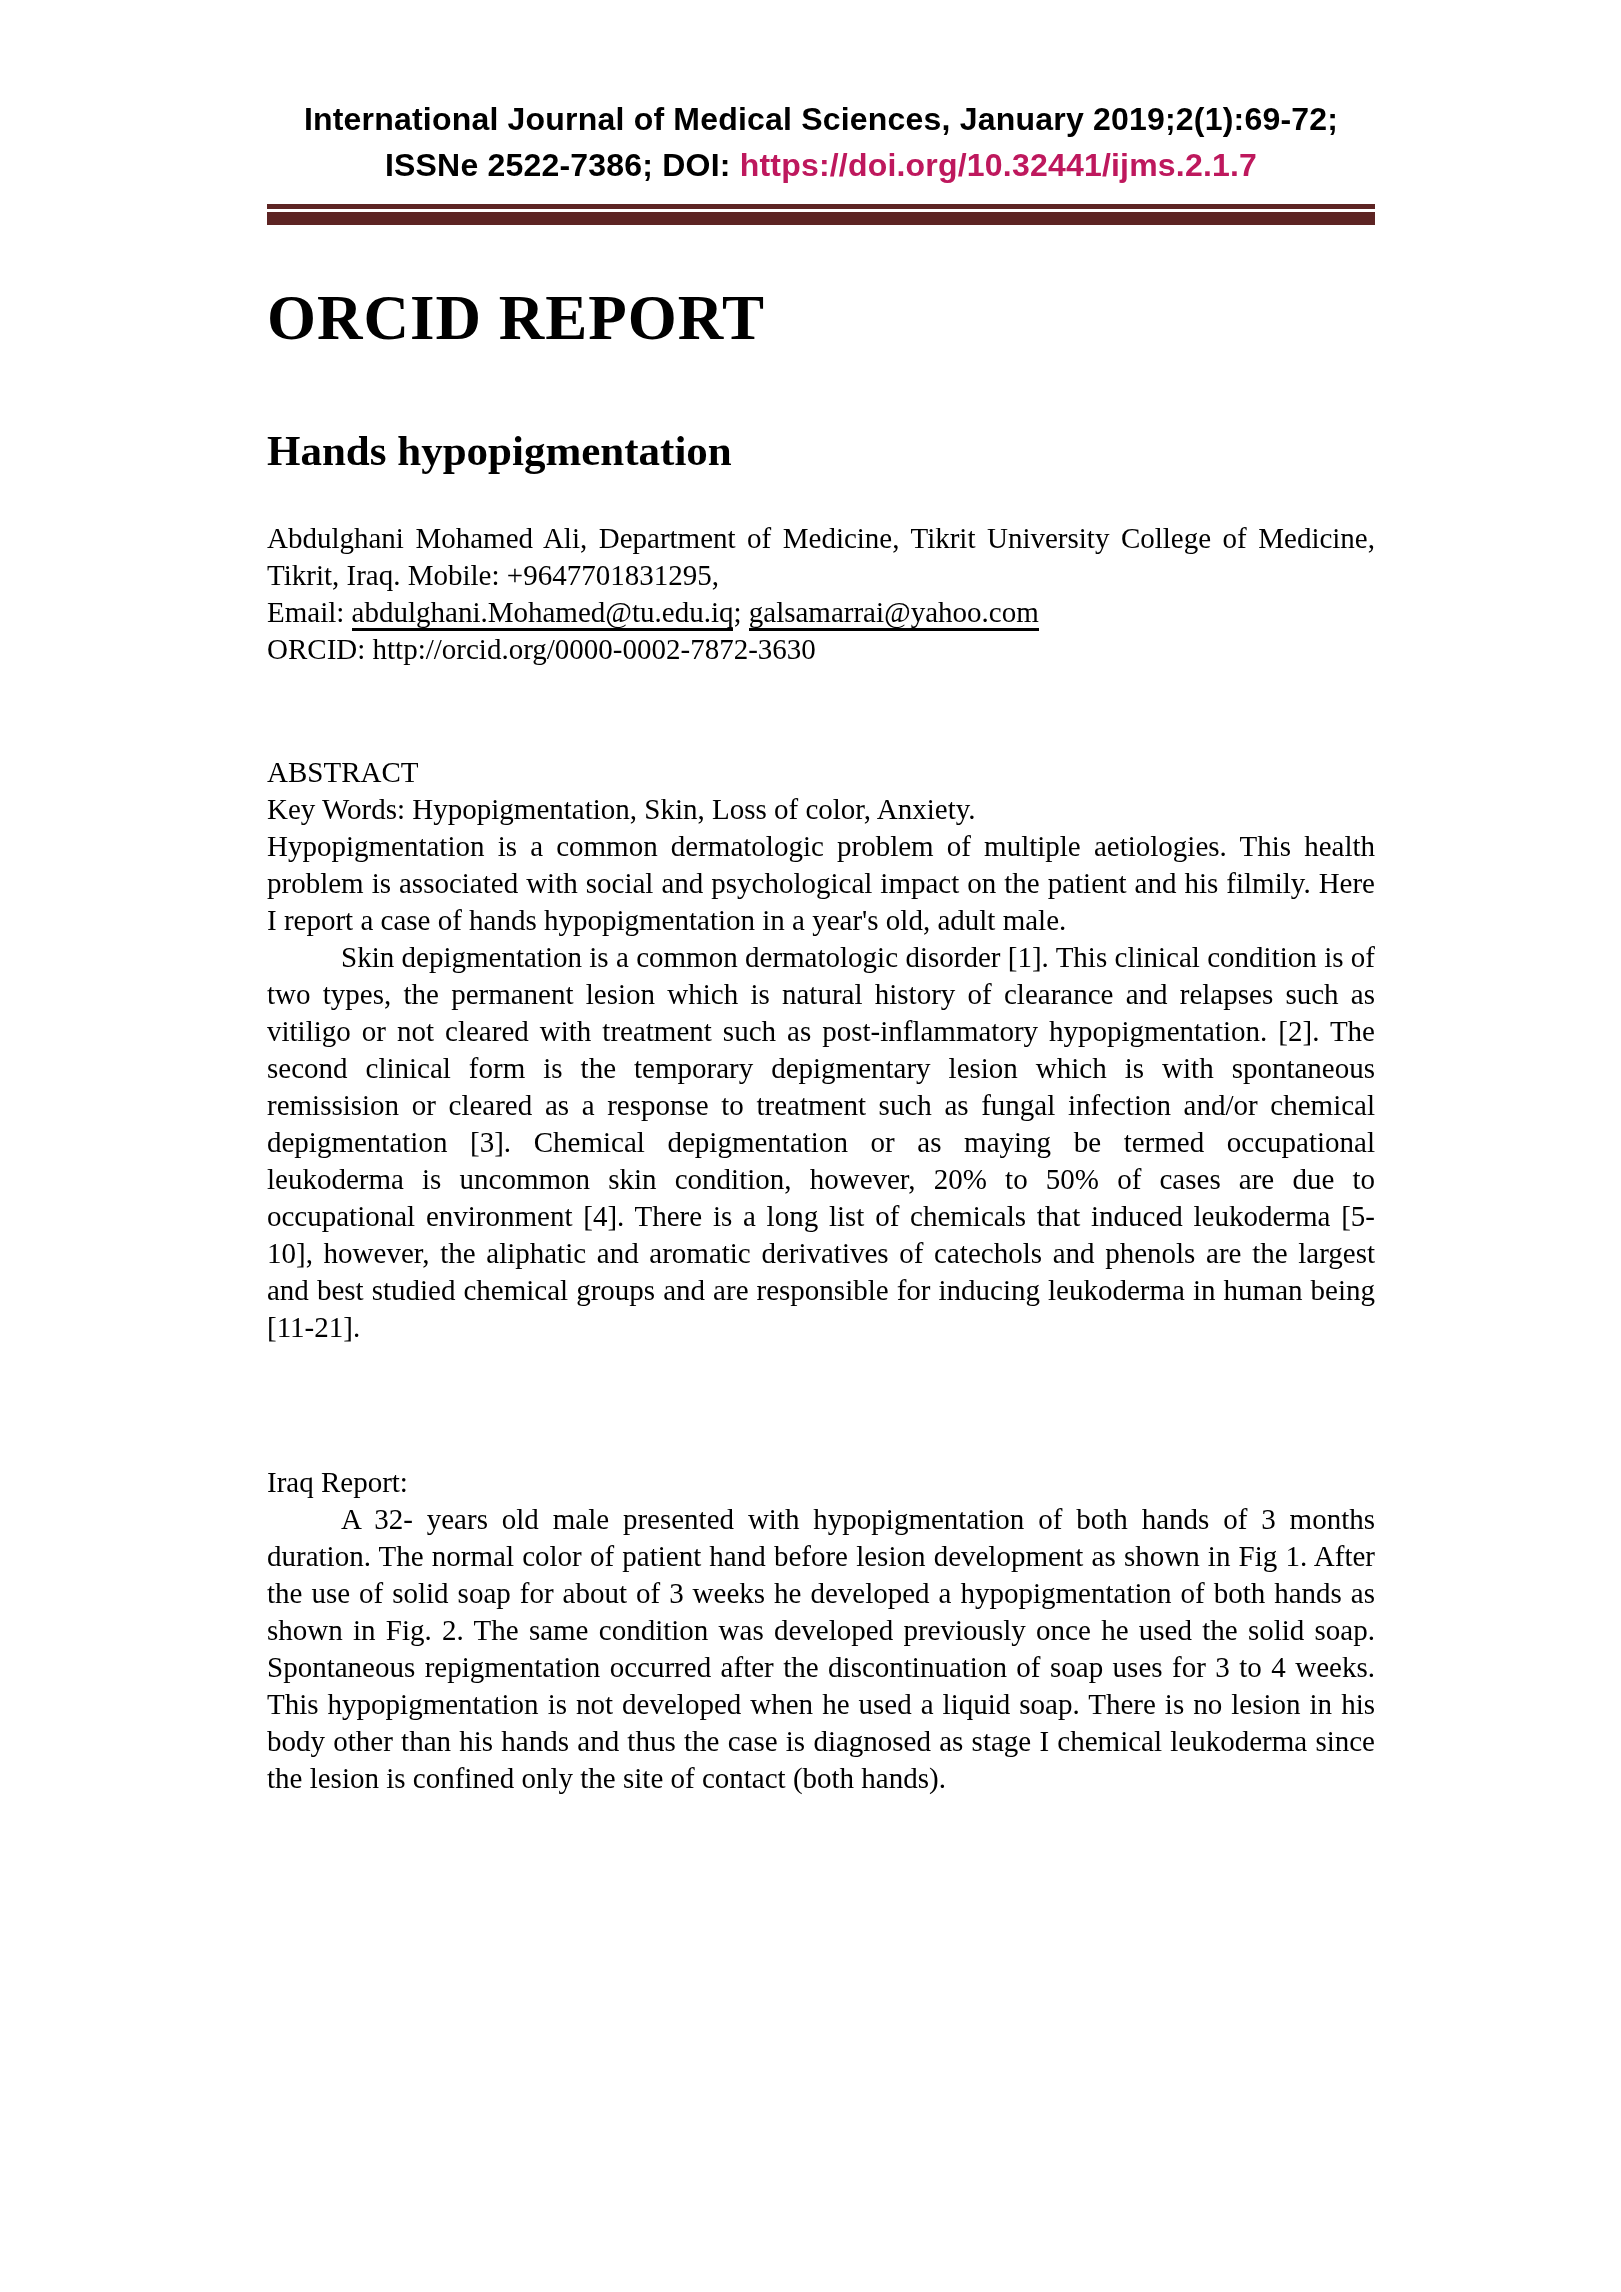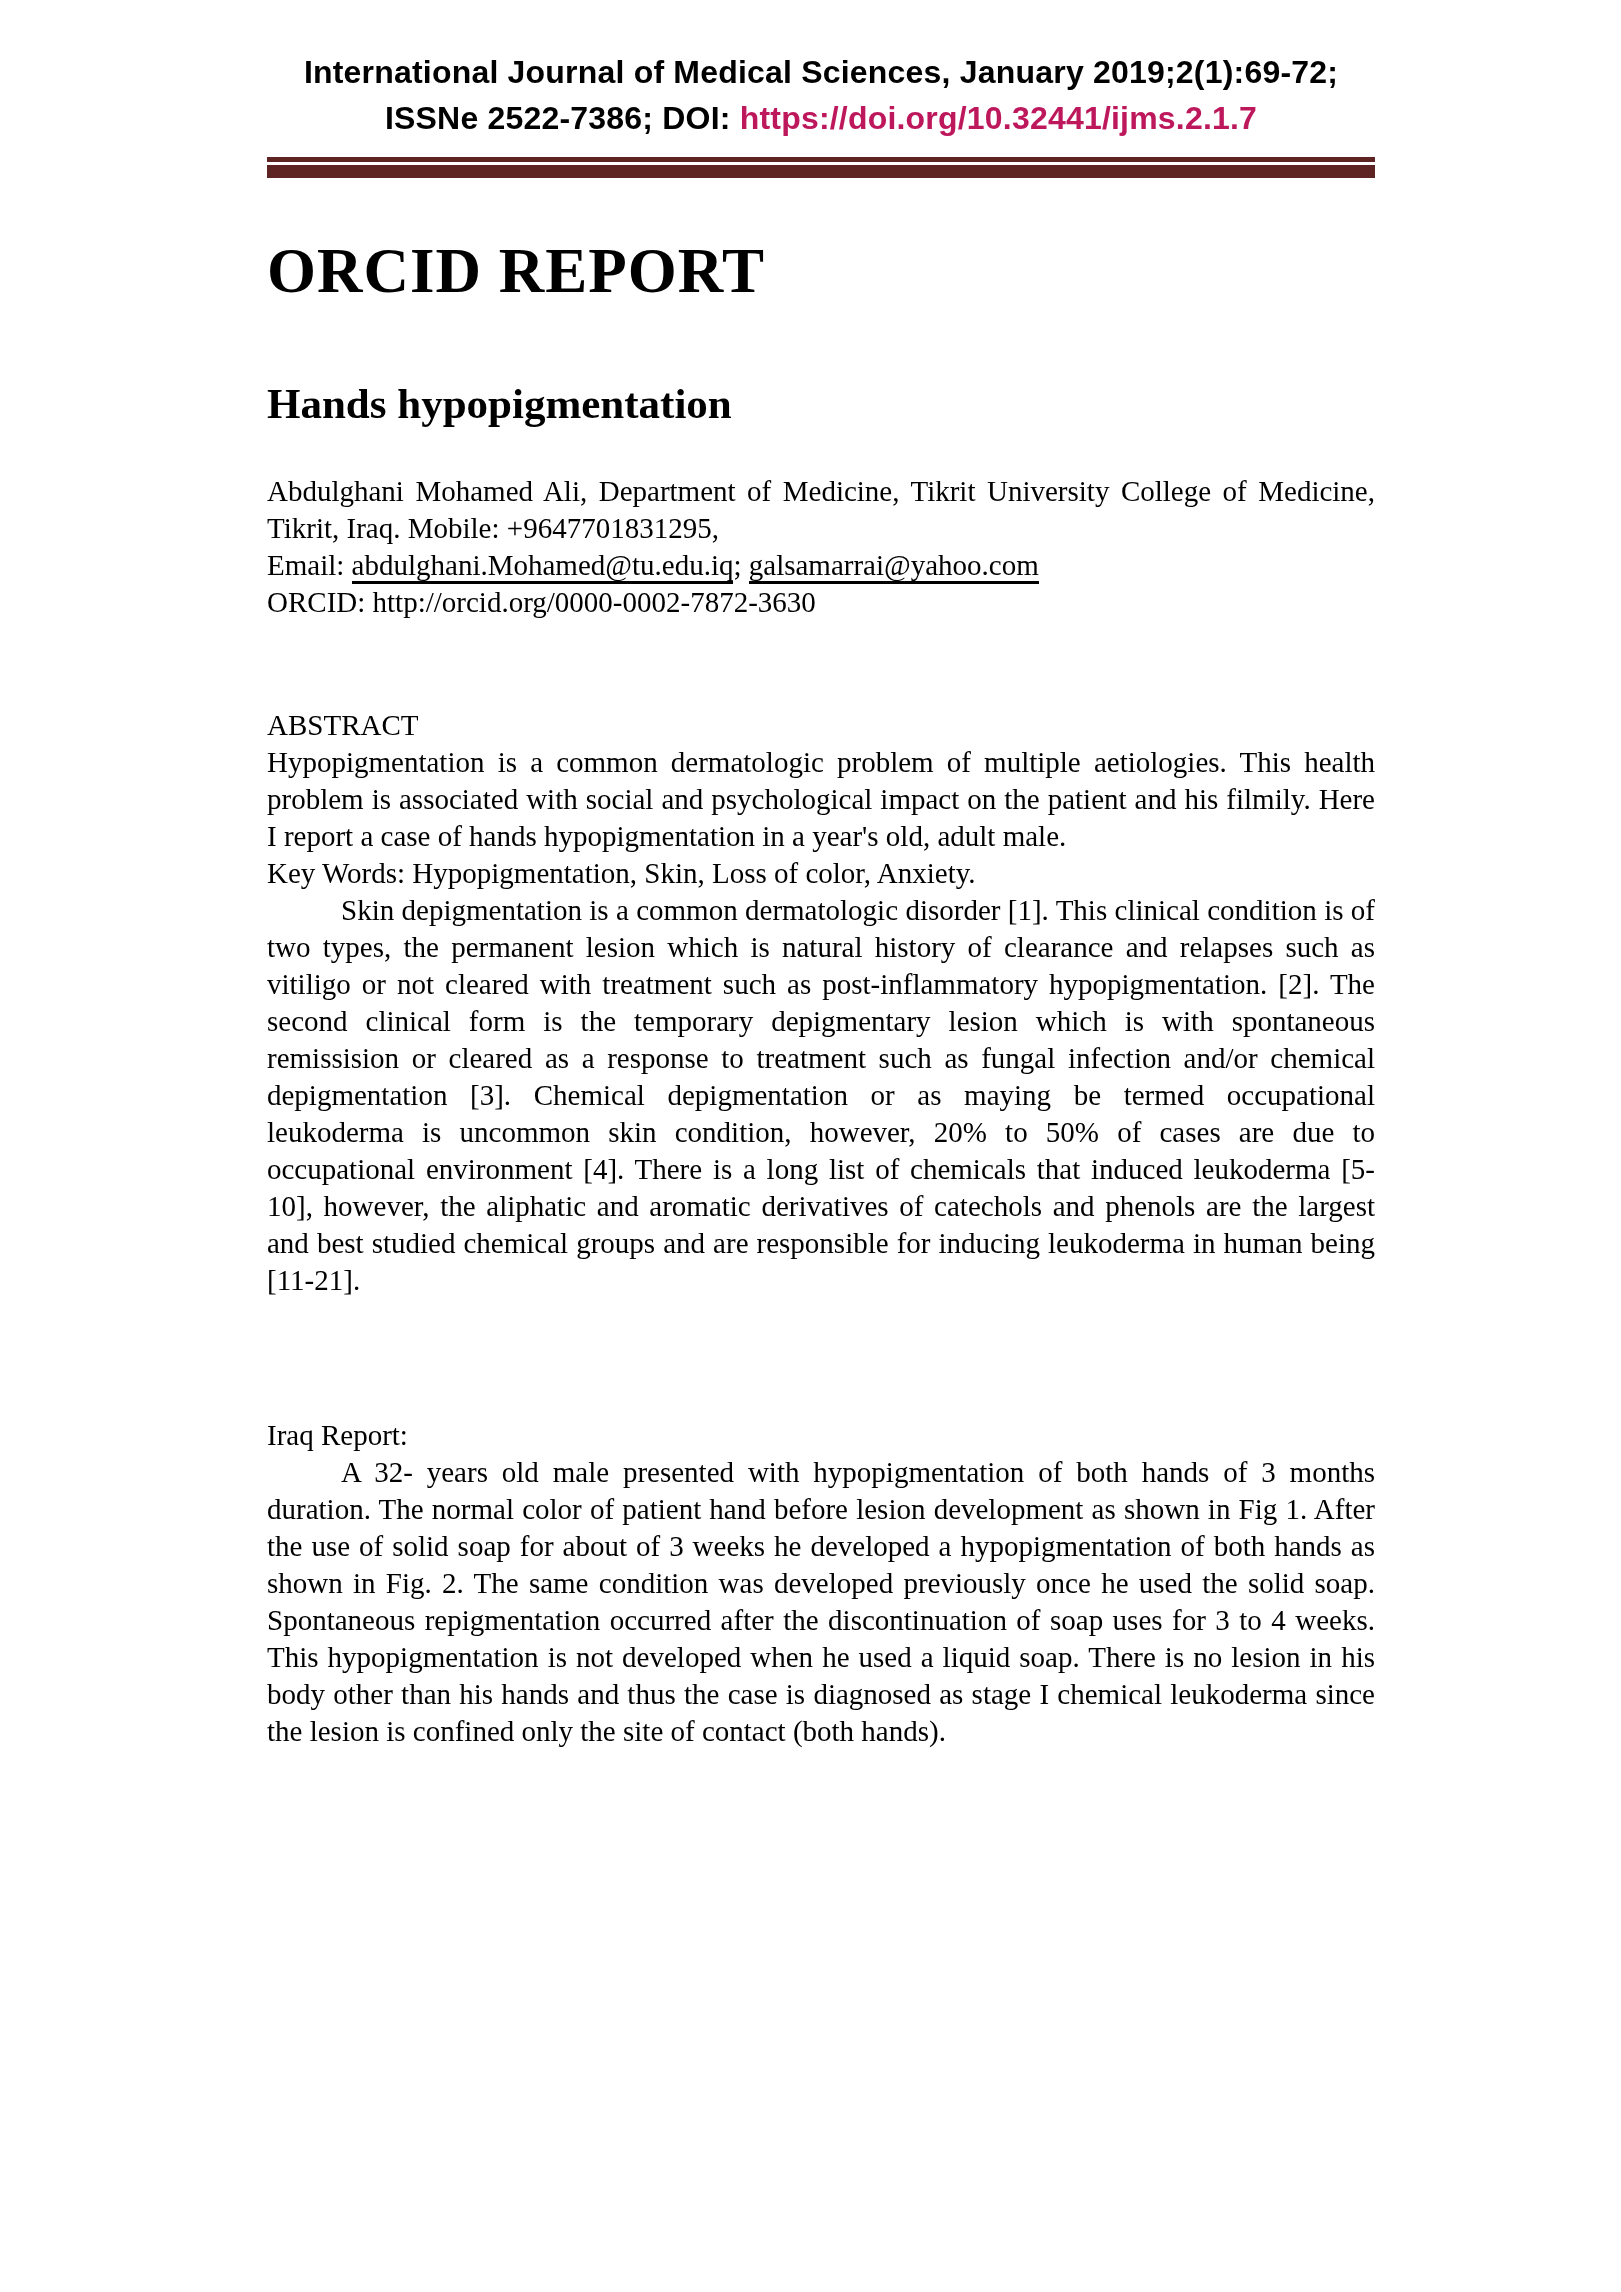--- a/index.html
+++ b/index.html
@@ -18,20 +18,21 @@
     padding: 49px 246px 0 267px; 
   }
   
   .journal-header {
     font-family: "Liberation Sans", sans-serif;
     font-weight: 600;
     font-size: 32px;
     line-height: 46px;
     text-align: center;
     letter-spacing: 0.2px;
+    margin-top: 47px;
   }
   .doi-link {
     color: #be185d;
     text-decoration-thickness: 2.9px;
     text-underline-offset: 4.9px;
     cursor: pointer;
   }
   
   .double-rule { margin-top: 15.7px; }
   .rule-thin  { height: 4.9px;  background: #5d2423; }
@@ -85,22 +86,22 @@
     </div>
 
     <h1 class="section-label">ORCID REPORT</h1>
 
     <h2 class="article-title">Hands hypopigmentation</h2>
 
     <p class="block bold author-block"><span>Abdulghani Mohamed Ali, Department of Medicine, Tikrit University College of Medicine, Tikrit, Iraq. Mobile: +9647701831295,</span><br><span>Email: </span><a class="u">abdulghani.Mohamed@tu.edu.iq</a><span>; </span><a class="u">galsamarrai@yahoo.com</a><br><span>ORCID: http://orcid.org/0000-0002-7872-3630</span></p>
 
 
     <p class="block bold abstract-heading">ABSTRACT</p>
+    <p class="block bold">Key Words: Hypopigmentation, Skin, Loss of color, Anxiety.</p>
     <p class="block">Hypopigmentation is a common dermatologic problem of multiple aetiologies. This health problem is associated with social and psychological impact on the patient and his filmily. Here I report a case of hands hypopigmentation in a year's old, adult male.</p>
-    <p class="block bold">Key Words: Hypopigmentation, Skin, Loss of color, Anxiety.</p>
 
     <p class="block para">Skin depigmentation is a common dermatologic disorder [1]. This clinical condition is of two types, the permanent lesion which is natural history of clearance and relapses such as vitiligo or not cleared with treatment such as post-inflammatory hypopigmentation. [2]. The second clinical form is the temporary depigmentary lesion which is with spontaneous remissision or cleared as a response to treatment such as fungal infection and/or chemical depigmentation [3]. Chemical depigmentation or as maying be termed occupational leukoderma is uncommon skin condition, however, 20% to 50% of cases are due to occupational environment [4]. There is a long list of chemicals that induced leukoderma [5-10], however, the aliphatic and aromatic derivatives of catechols and phenols are the largest and best studied chemical groups and are responsible for inducing leukoderma in human being [11-21].</p>
 
     <p class="block bold case-heading">Iraq Report:</p>
     <p class="block para">A 32- years old male presented with hypopigmentation of both hands of 3 months duration. The normal color of patient hand before lesion development as shown in Fig 1. After the use of solid soap for about of 3 weeks he developed a hypopigmentation of both hands as shown in Fig. 2. The same condition was developed previously once he used the solid soap. Spontaneous repigmentation occurred after the discontinuation of soap uses for 3 to 4 weeks. This hypopigmentation is not developed when he used a liquid soap. There is no lesion in his body other than his hands and thus the case is diagnosed as stage I chemical leukoderma since the lesion is confined only the site of contact (both hands).</p>
 
 
   </div>
 </div>
 

